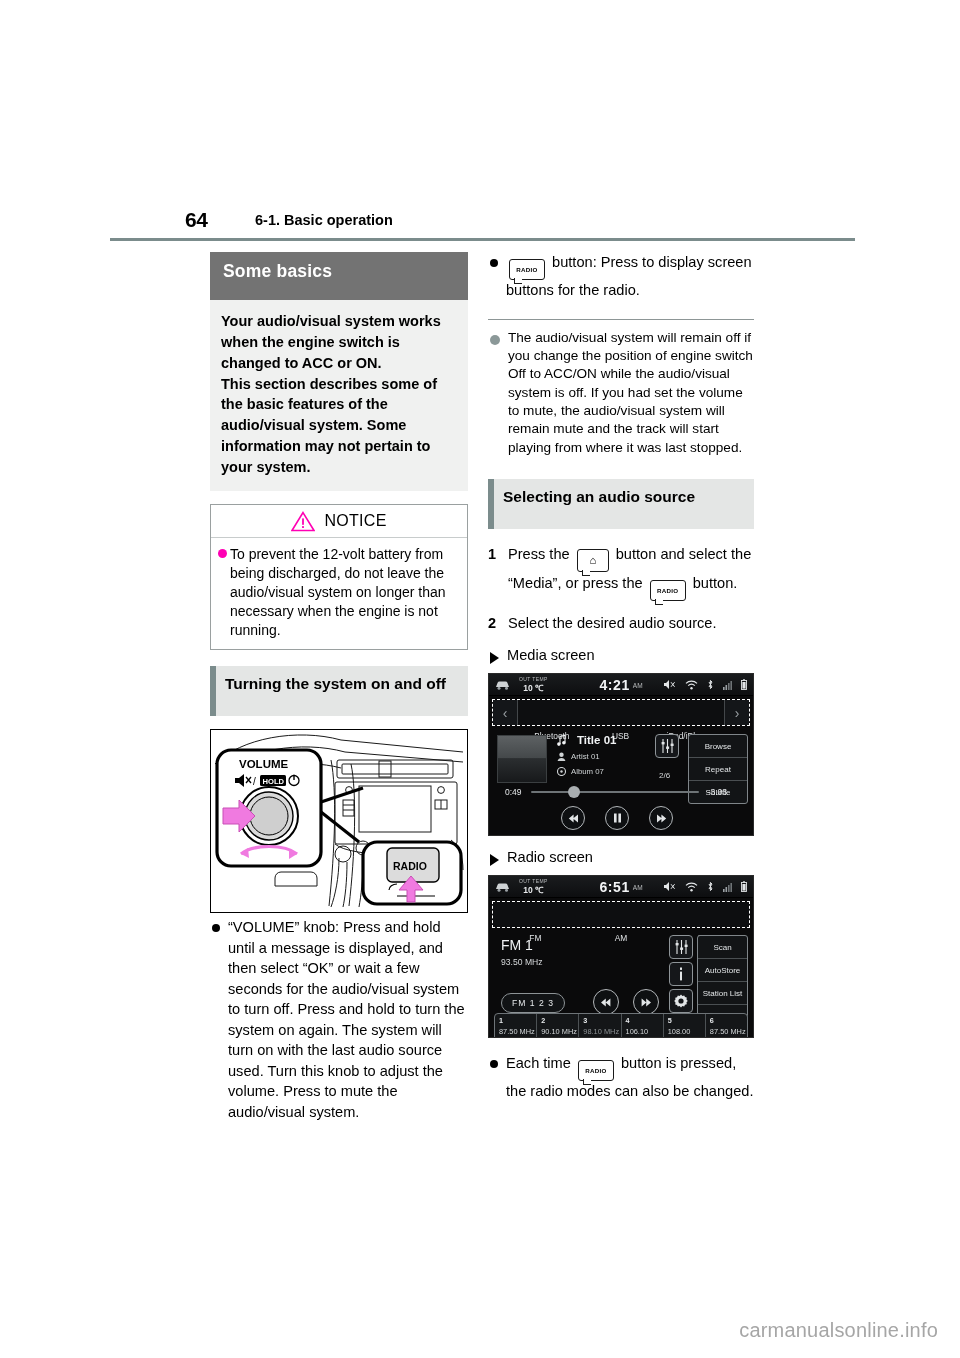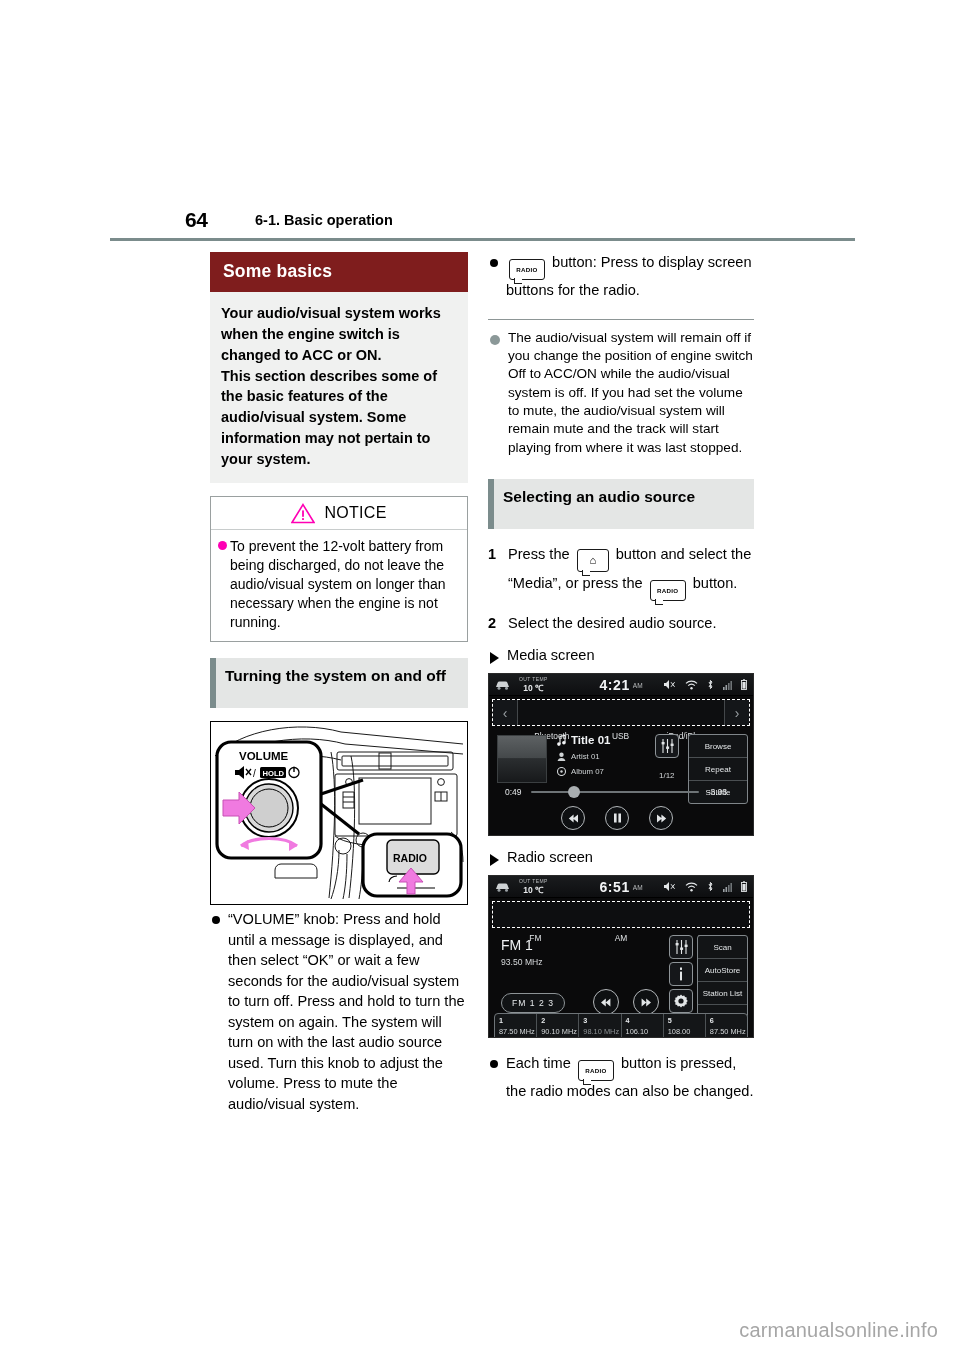--- a/index.html
+++ b/index.html
@@ -48,25 +48,25 @@
     background: #7b8c8c;
   }
 
   
   .column { position: absolute; }
   #col-left  { left: 210px; top: 252px; width: 258px; }
   #col-right { left: 488px; top: 252px; width: 266px; }
 
   
   .section-bar {
-    background: #7f1d1d;
+    background: #737373;
     color: #ffffff;
     font-size: 17.5px;
     font-weight: bold;
-    padding: 9px 0 9px 13px;
+    padding: 9px 0 17px 13px;
     line-height: 1.25;
     letter-spacing: 0.2px;
   }
 
   
   .sub-bar {
     background: #e4e6e5;
     border-left: 6px solid #7b8c8c;
     color: #000;
     font-size: 15.5px;
@@ -292,21 +292,21 @@
   .hu-body { position: relative; padding: 5px 6px 6px 6px; }
 
   .albumart {
     position: absolute;
     left: 8px; top: 6px;
     width: 48px; height: 46px;
     background: linear-gradient(#5d6163 0%, #44484a 48%, #2b2e30 49%, #17191b 100%);
     border: 1px solid #3b3f41;
   }
   .meta { margin-left: 62px; }
-  .meta .title { font-size: 11.5px; font-weight: bold; color: #f1f3f5; display: flex; align-items: center; gap: 5px; }
+  .meta .title { font-size: 11.5px; font-weight: bold; color: #f1f3f5; display: flex; align-items: center; gap: 11px; }
   .meta .row { font-size: 7.8px; color: #cfd3d5; display: flex; align-items: center; gap: 5px; margin-top: 6px; }
 
   .eqbtn {
     position: absolute;
     width: 22px; height: 22px;
     border: 1px solid #8e9498;
     border-radius: 4px;
     background: #15171a;
     display: flex; align-items: center; justify-content: center;
   }
@@ -640,21 +640,21 @@
           <rect x="9.6" y="4.6" width="3" height="2.4" fill="#e2e5e7"></rect>
         </svg>
       </div>
 
       <div class="sidecol" style="left:199px;top:5px;width:58px;">
         <div class="it">Browse</div>
         <div class="it">Repeat</div>
         <div class="it">Shuffle</div>
       </div>
 
-      <div class="trackno" style="left:170px;top:42px;">1/12</div>
+      <div class="trackno" style="left:170px;top:42px;">2/6</div>
 
       <div class="seekrow" style="left:16px;top:58px;width:222px;">
         <span class="t">0:49</span>
         <div class="seekbar" style="flex:1 1 auto;margin:0 9px;">
           <span class="knob" style="left:22%;"></span>
         </div>
         <span class="t">-3:03</span>
       </div>
 
       <div class="transport" style="left:72px;top:77px;">

